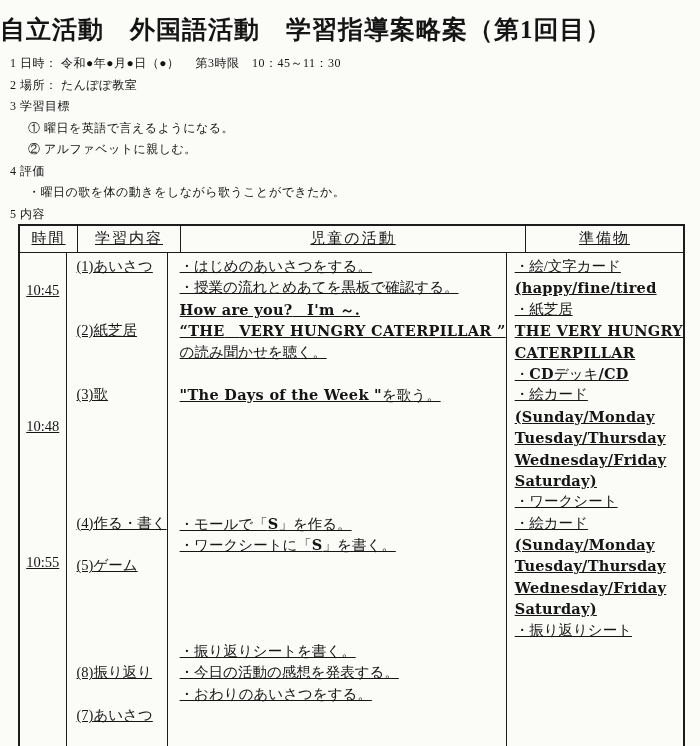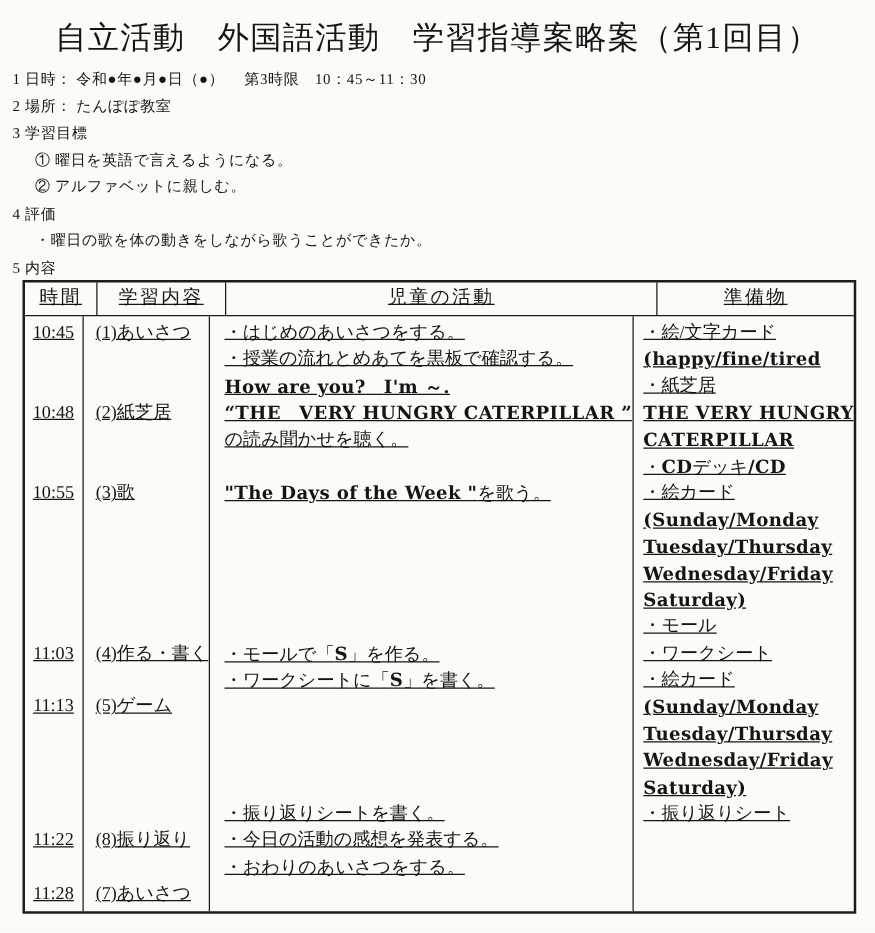--- a/index.html
+++ b/index.html
@@ -6,23 +6,22 @@
   html, body { background: #ffffff; }
   .page {
     width: 700px; height: 746px;
     background: #fbfbf8;
     color: #151515;
     font-family: "Liberation Serif", "DejaVu Serif", serif;
     position: relative;
     overflow: hidden;
   }
   .doc-title {
-    text-align: center;
     font-size: 25px;
-    font-weight: normal;
+    font-weight: bold;
     letter-spacing: 1px;
     padding-top: 13px;
     white-space: pre;
   }
   .meta { margin: 7px 0 0 10px; }
   .meta-line {
     font-size: 12px;
     line-height: 21.5px;
     white-space: pre;
     letter-spacing: 0.5px;
@@ -52,21 +51,21 @@
   .tbody { display: flex; }
   .tcol { padding-top: 3px; padding-bottom: 2px; }
   .tline {
     height: 21.4px;
     line-height: 21.4px;
     font-size: 14.5px;
     white-space: pre;
     overflow: hidden;
     padding-left: 10px;
   }
-  .col-time .tline { padding-left: 0; text-align: center; }
+  .col-time .tline { padding-left: 0; text-align: center; margin-top: 24px; }
   .col-activity .tline { padding-left: 12px; }
   .col-materials .tline { padding-left: 8px; }
   .latin {
     font-weight: bold;
     letter-spacing: 0.3px;
     font-family: "DejaVu Serif", "Liberation Serif", serif;
   }
 </style>
 </head>
 <body>
@@ -170,21 +169,20 @@
           <div class="tline"><span class="latin">(happy/fine/tired</span></div>
           <div class="tline">・紙芝居</div>
           <div class="tline"><span class="latin">THE VERY HUNGRY</span></div>
           <div class="tline"><span class="latin">CATERPILLAR</span></div>
           <div class="tline">・<span class="latin">CD</span>デッキ<span class="latin">/CD</span></div>
           <div class="tline">・絵カード</div>
           <div class="tline"><span class="latin">(Sunday/Monday</span></div>
           <div class="tline"><span class="latin">Tuesday/Thursday</span></div>
           <div class="tline"><span class="latin">Wednesday/Friday</span></div>
           <div class="tline"><span class="latin">Saturday)</span></div>
-          <div class="tline">・モール</div>
           <div class="tline">・ワークシート</div>
           <div class="tline">・絵カード</div>
           <div class="tline"><span class="latin">(Sunday/Monday</span></div>
           <div class="tline"><span class="latin">Tuesday/Thursday</span></div>
           <div class="tline"><span class="latin">Wednesday/Friday</span></div>
           <div class="tline"><span class="latin">Saturday)</span></div>
           <div class="tline">・振り返りシート</div>
           <div class="tline"></div>
           <div class="tline"></div>
         </div>

